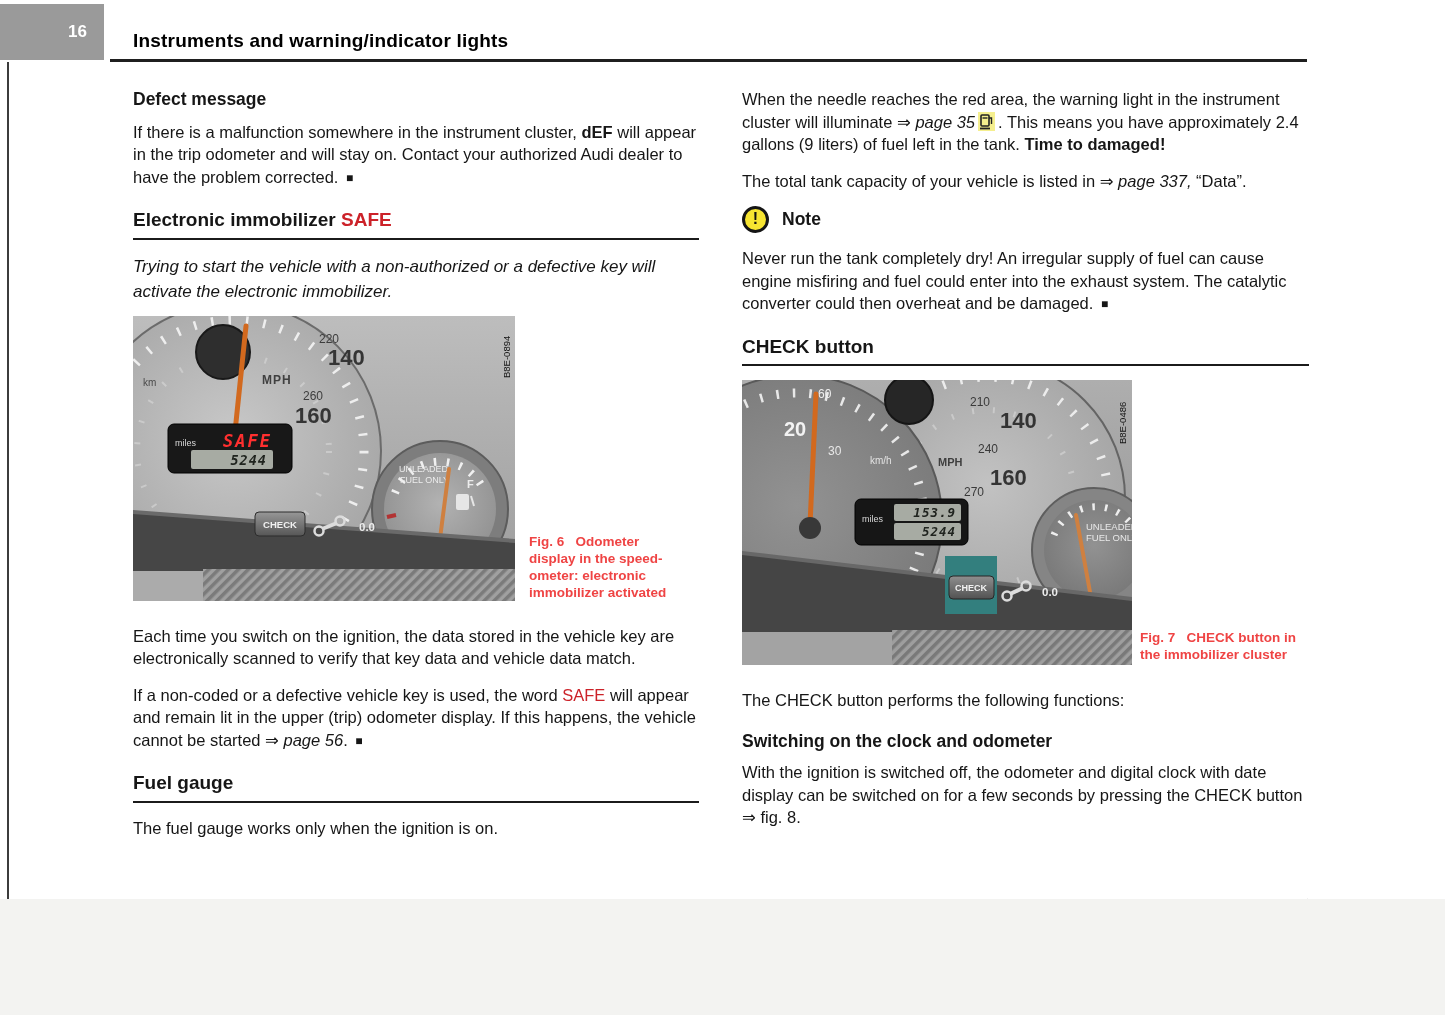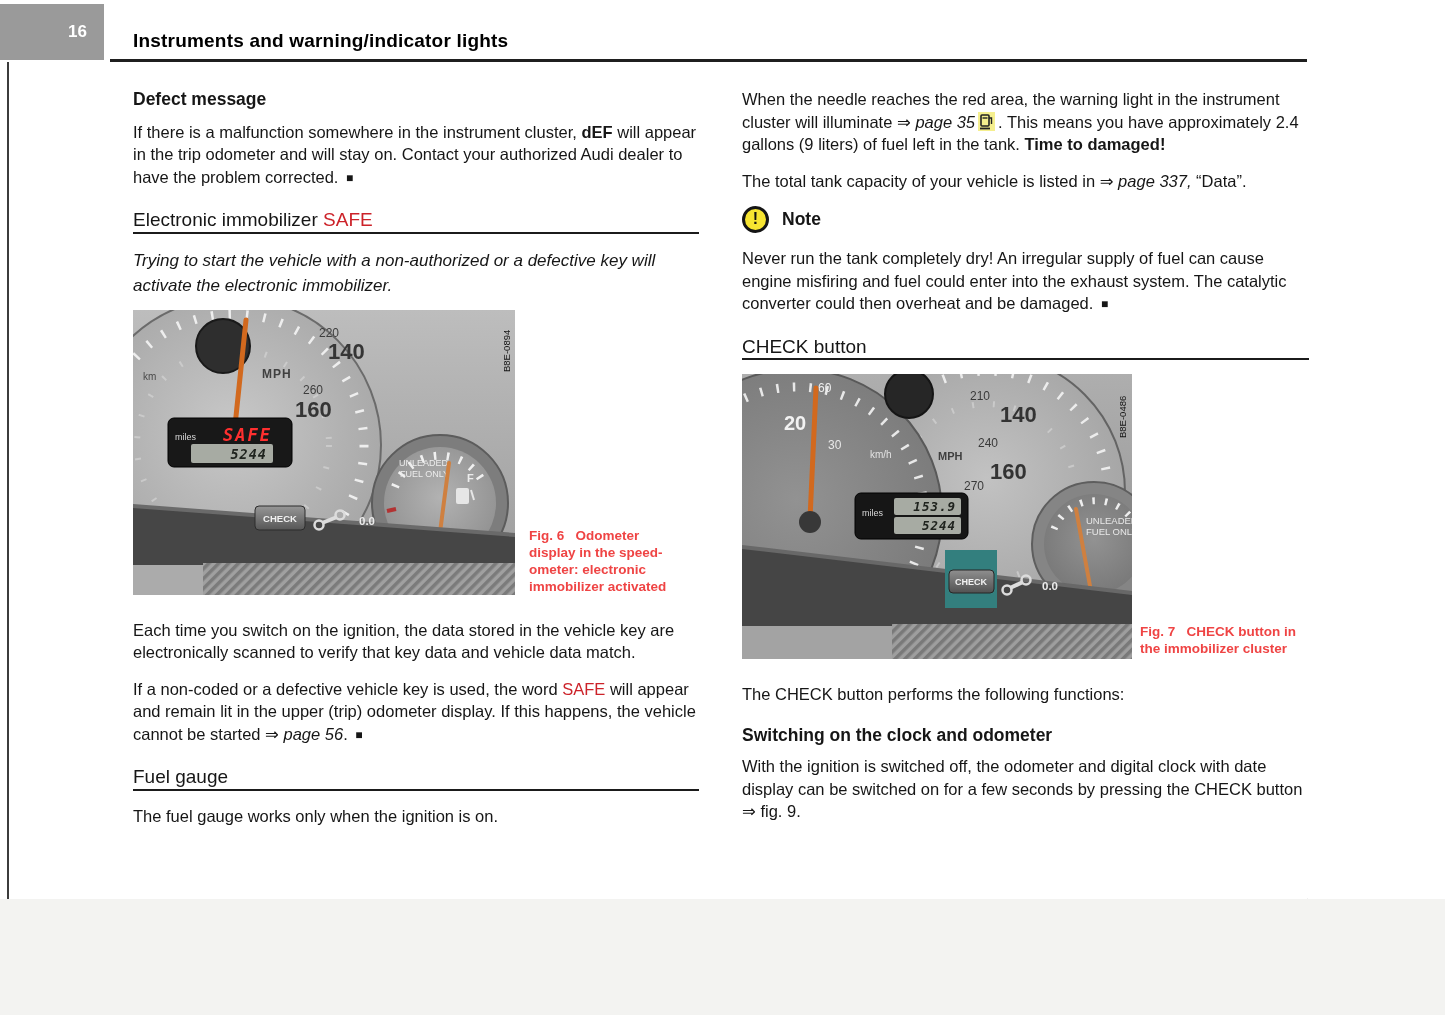--- a/index.html
+++ b/index.html
@@ -15,21 +15,21 @@
 
   .scan-strip{position:absolute;left:0;top:946px;width:1445px;height:38px;background:linear-gradient(180deg,#929292,#6f6f6f)}
   .scan-strip::after{content:"";position:absolute;inset:0;
     background:repeating-linear-gradient(90deg,rgba(30,30,30,.40) 0 16px,rgba(30,30,30,0) 16px 85px,rgba(55,55,55,.30) 85px 115px,rgba(30,30,30,0) 115px 210px)}
 
   .col{position:absolute;top:88px;font-size:16.5px;line-height:22.5px;color:#161616}
   .col-left{left:133px;width:566px}
   .col-right{left:742px;width:567px}
   p{margin:0 0 14px 0}
   .minor-head{margin:0 0 10px 0;font-size:17.5px;font-weight:bold}
-  .sec-head{margin:20px 0 14px 0;font-size:19px;font-weight:normal;border-bottom:2.5px solid #1b1b1b}
+  .sec-head{margin:20px 0 14px 0;font-size:19px;font-weight:bold;padding-bottom:6px;border-bottom:2.5px solid #1b1b1b}
   .sub-head{margin:18px 0 9px 0;font-size:17.5px;font-weight:bold}
   .red{color:#cc2229}
   .it{font-style:italic}
   .lead{font-style:italic;font-size:17px;line-height:25px;margin:0 0 12px 0}
   .sq{font-size:12px;padding-left:3px;vertical-align:1px}
   .mt8{margin-top:8px}
 
   .fig{position:relative;margin:6px 0 24px 0;width:100%;height:285px}
   .fig-img{position:absolute;left:0;top:0;line-height:0}
   .fig-img svg{display:block}
@@ -247,21 +247,21 @@
       <figcaption class="fig-cap fig-cap-7">
         <div>Fig. 7&nbsp;&nbsp;&nbsp;CHECK button in</div>
         <div>the immobilizer cluster</div>
       </figcaption>
     </figure>
 
     <p class="mt8">The CHECK button performs the following functions:</p>
 
     <h3 class="sub-head">Switching on the clock and odometer</h3>
 
-    <p><span>With the ignition is switched off, the odometer and digital clock with date display can be switched on for a few seconds by pressing the CHECK button </span><span>⇒ </span><span>fig. 9.</span></p>
+    <p><span>With the ignition is switched off, the odometer and digital clock with date display can be switched on for a few seconds by pressing the CHECK button </span><span>⇒ </span><span>fig. 8.</span></p>
 
   </div>
 
   <div class="next-arrow">▶</div>
 
   <div class="scan-strip"></div>
 
 </div>
 
 </body></html>

